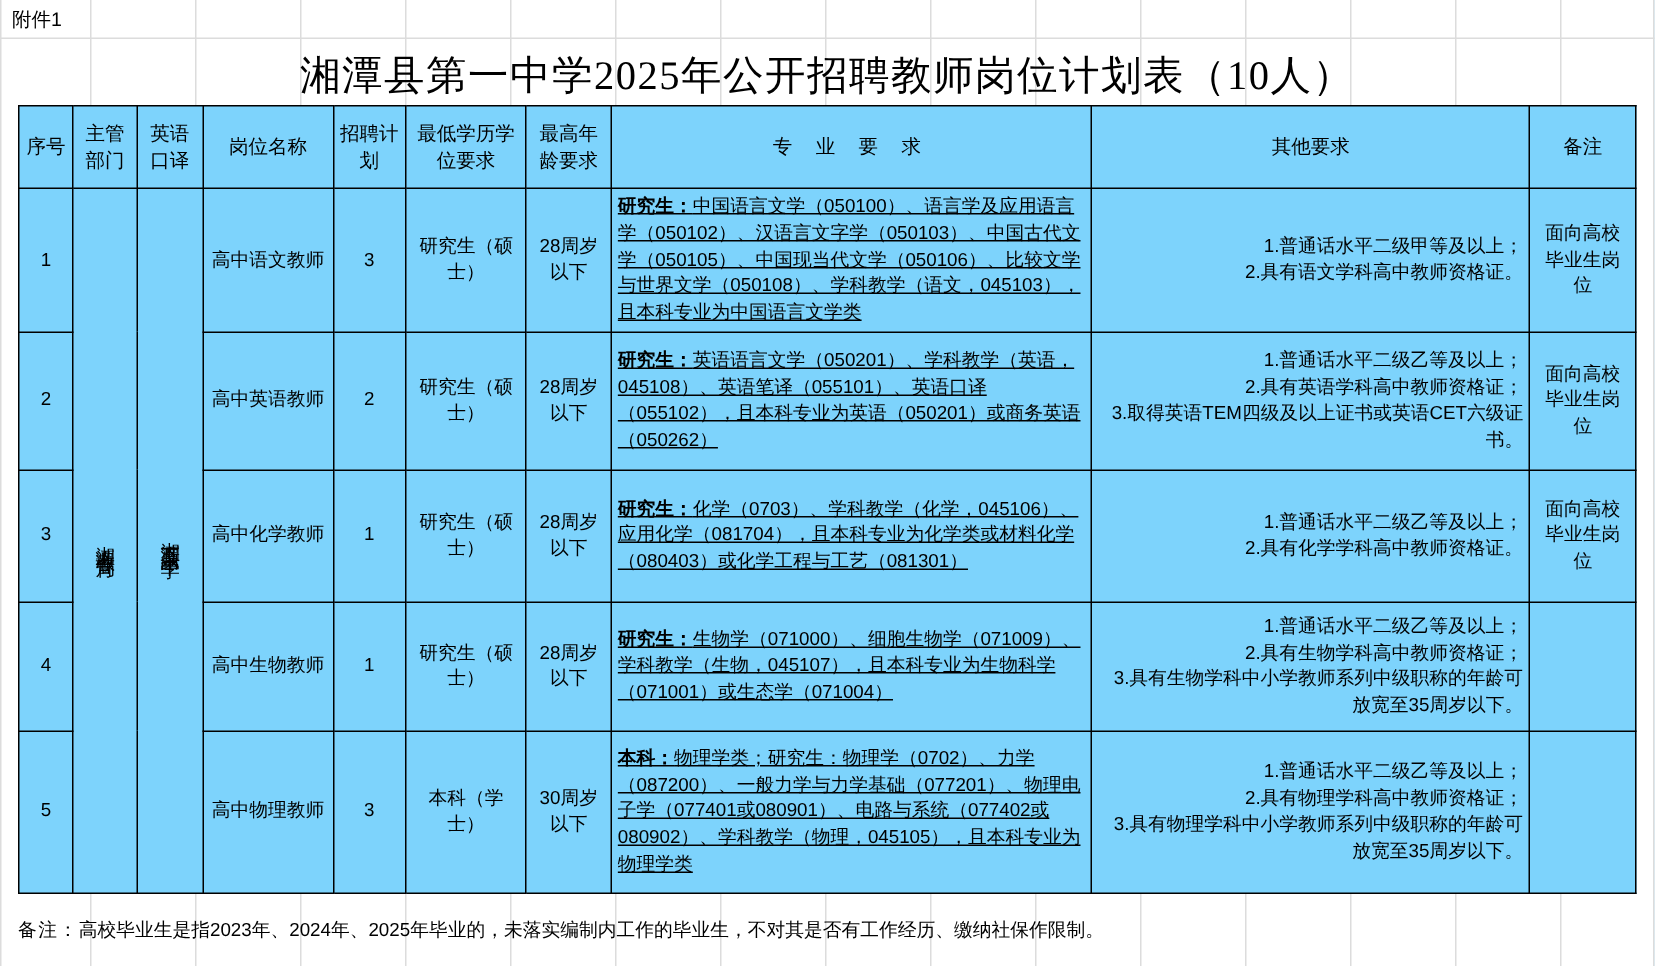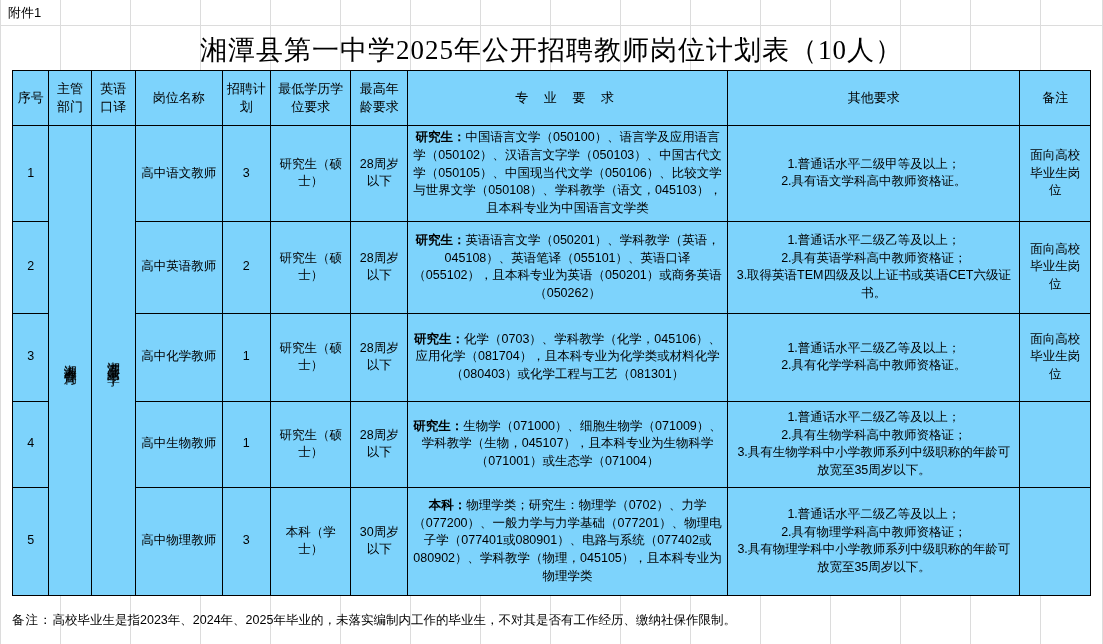--- a/index.html
+++ b/index.html
@@ -100,25 +100,26 @@
     text-orientation: upright;
     letter-spacing: 2px;
     display: inline-block;
     line-height: 1.2;
     font-size: 13px;
   }
   .major b, .major strong {
     font-weight: bold;
   }
   .major {
-    text-align: center;
+    text-align: left;
     padding: 5px 6px;
+    text-decoration: underline;
   }
   .other {
-    text-align: center;
+    text-align: right;
     padding: 5px 6px;
     font-size: 12px;
     line-height: 1.5;
   }
   .remark {
     text-align: center;
     font-size: 12.5px;
     line-height: 1.5;
   }
   .note {
@@ -242,21 +243,21 @@
 2.具有生物学科高中教师资格证；
 3.具有生物学科中小学教师系列中级职称的年龄可放宽至35周岁以下。</td>
         <td class="remark"></td>
       </tr>
       <tr style="height:108px;">
         <td class="ctr">5</td>
         <td class="ctr">高中物理教师</td>
         <td class="ctr">3</td>
         <td class="ctr">本科（学士）</td>
         <td class="ctr">30周岁以下</td>
-        <td class="major"><b>本科：</b><span>物理学类；研究生：物理学（0702）、力学（077200）、一般力学与力学基础（077201）、物理电子学（077401或080901）、电路与系统（077402或080902）、学科教学（物理，045105），且本科专业为物理学类</span></td>
+        <td class="major"><b>本科：</b><span>物理学类；研究生：物理学（0702）、力学（087200）、一般力学与力学基础（077201）、物理电子学（077401或080901）、电路与系统（077402或080902）、学科教学（物理，045105），且本科专业为物理学类</span></td>
         <td class="other" style="white-space:pre-line;">1.普通话水平二级乙等及以上；
 2.具有物理学科高中教师资格证；
 3.具有物理学科中小学教师系列中级职称的年龄可放宽至35周岁以下。</td>
         <td class="remark"></td>
       </tr>
     </tbody>
   </table>
 
   <div class="note">
     <span class="note-label">备注：</span><span>高校毕业生是指2023年、2024年、2025年毕业的，未落实编制内工作的毕业生，不对其是否有工作经历、缴纳社保作限制。</span>

